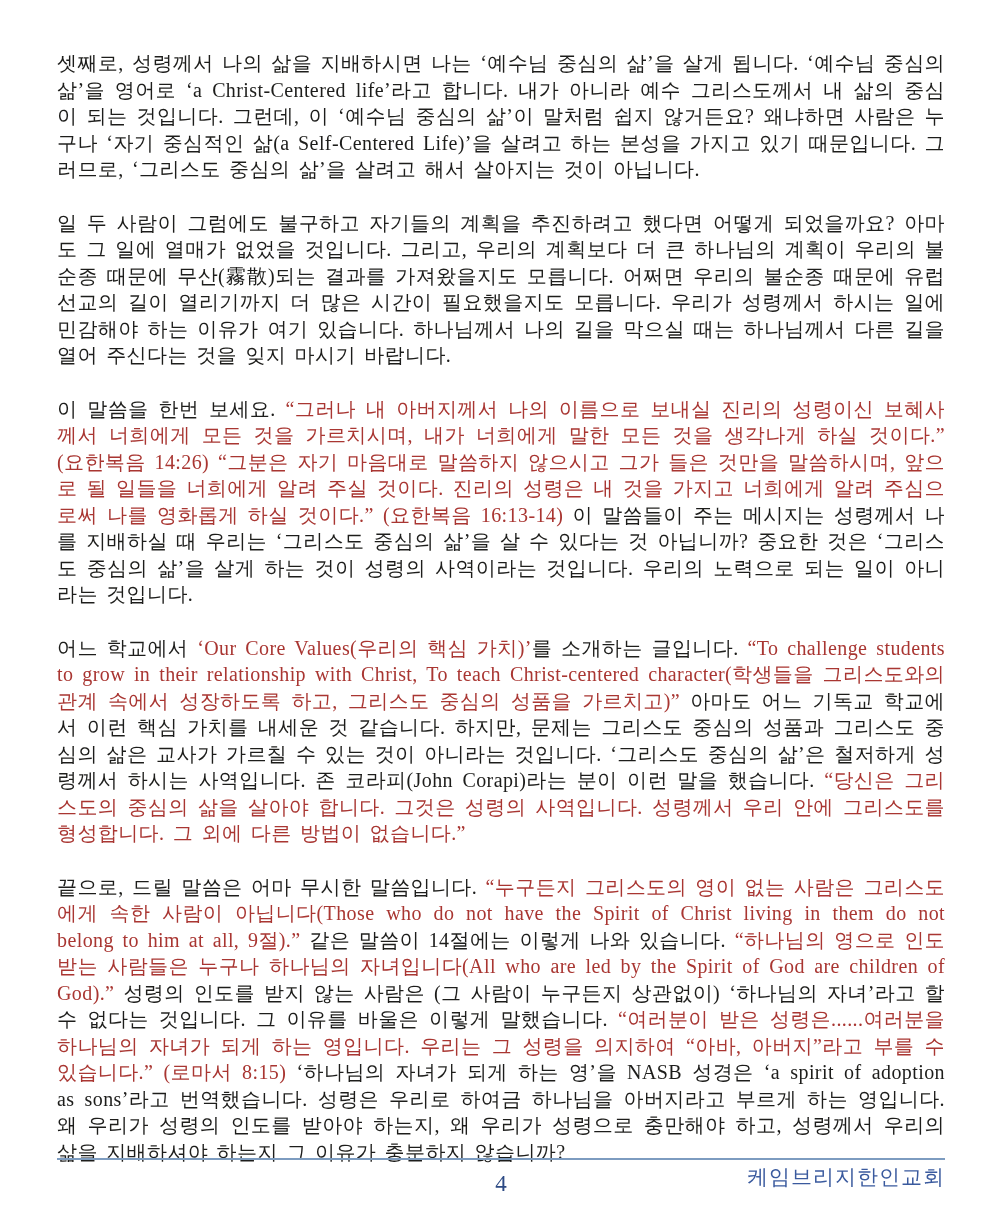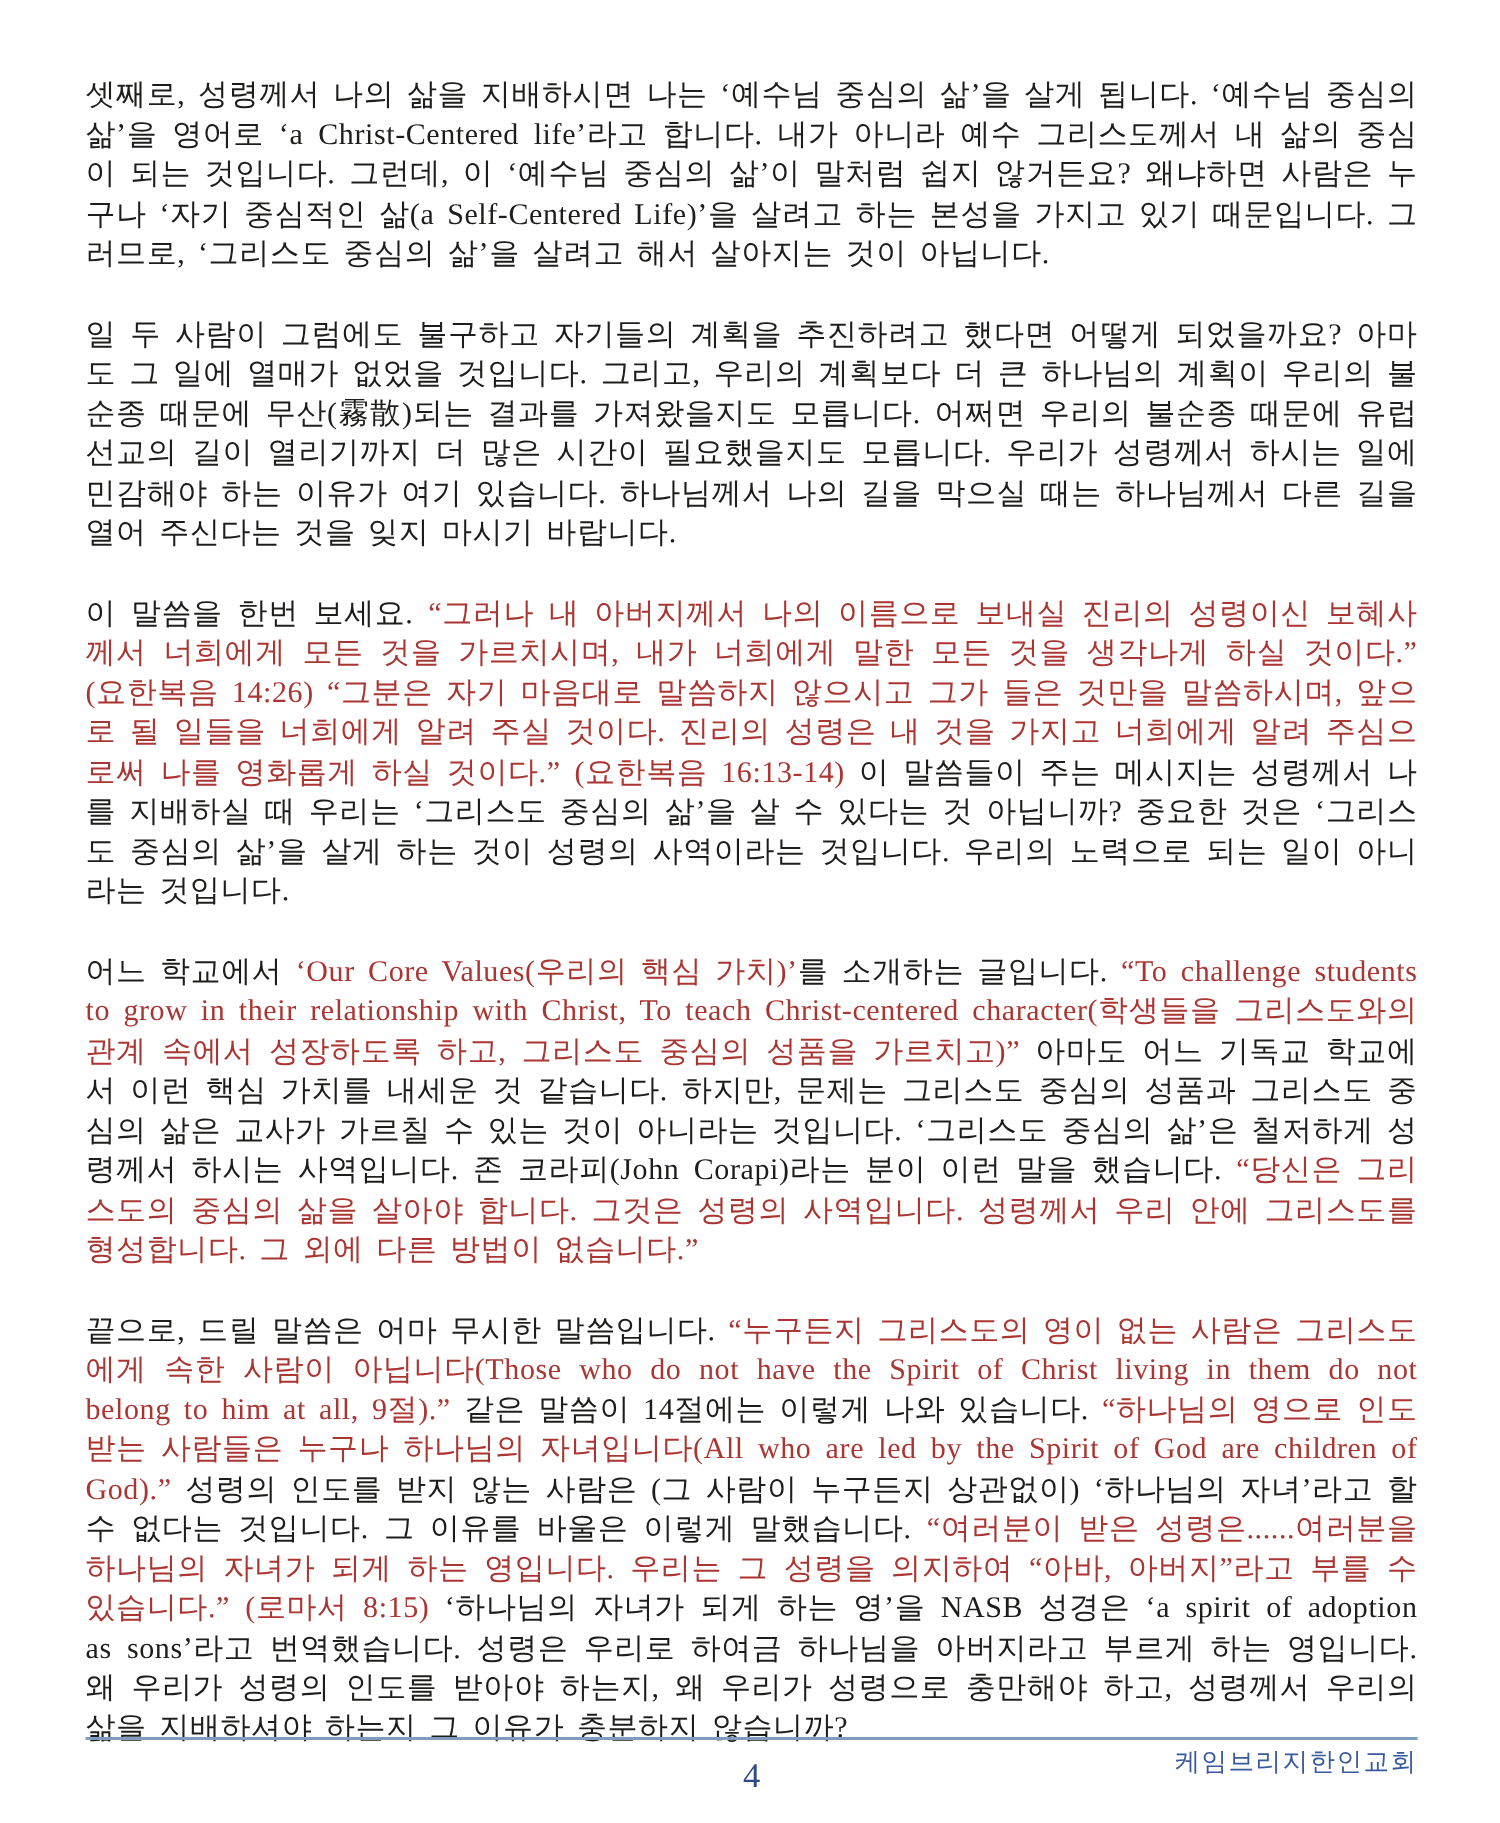--- a/index.html
+++ b/index.html
@@ -54,21 +54,21 @@
   }
   .footer-row{
     position:relative;
     width:100%;
     height:48px;
   }
   .church-name{
     position:absolute;
     right:0;
     top:3px;
-    font-size:17px;
+    font-size:21px;
     color:var(--footer-blue);
     letter-spacing:1px;
   }
   .page-number{
     position:absolute;
     left:0;
     right:0;
     top:11px;
     text-align:center;
     font-size:23px;

